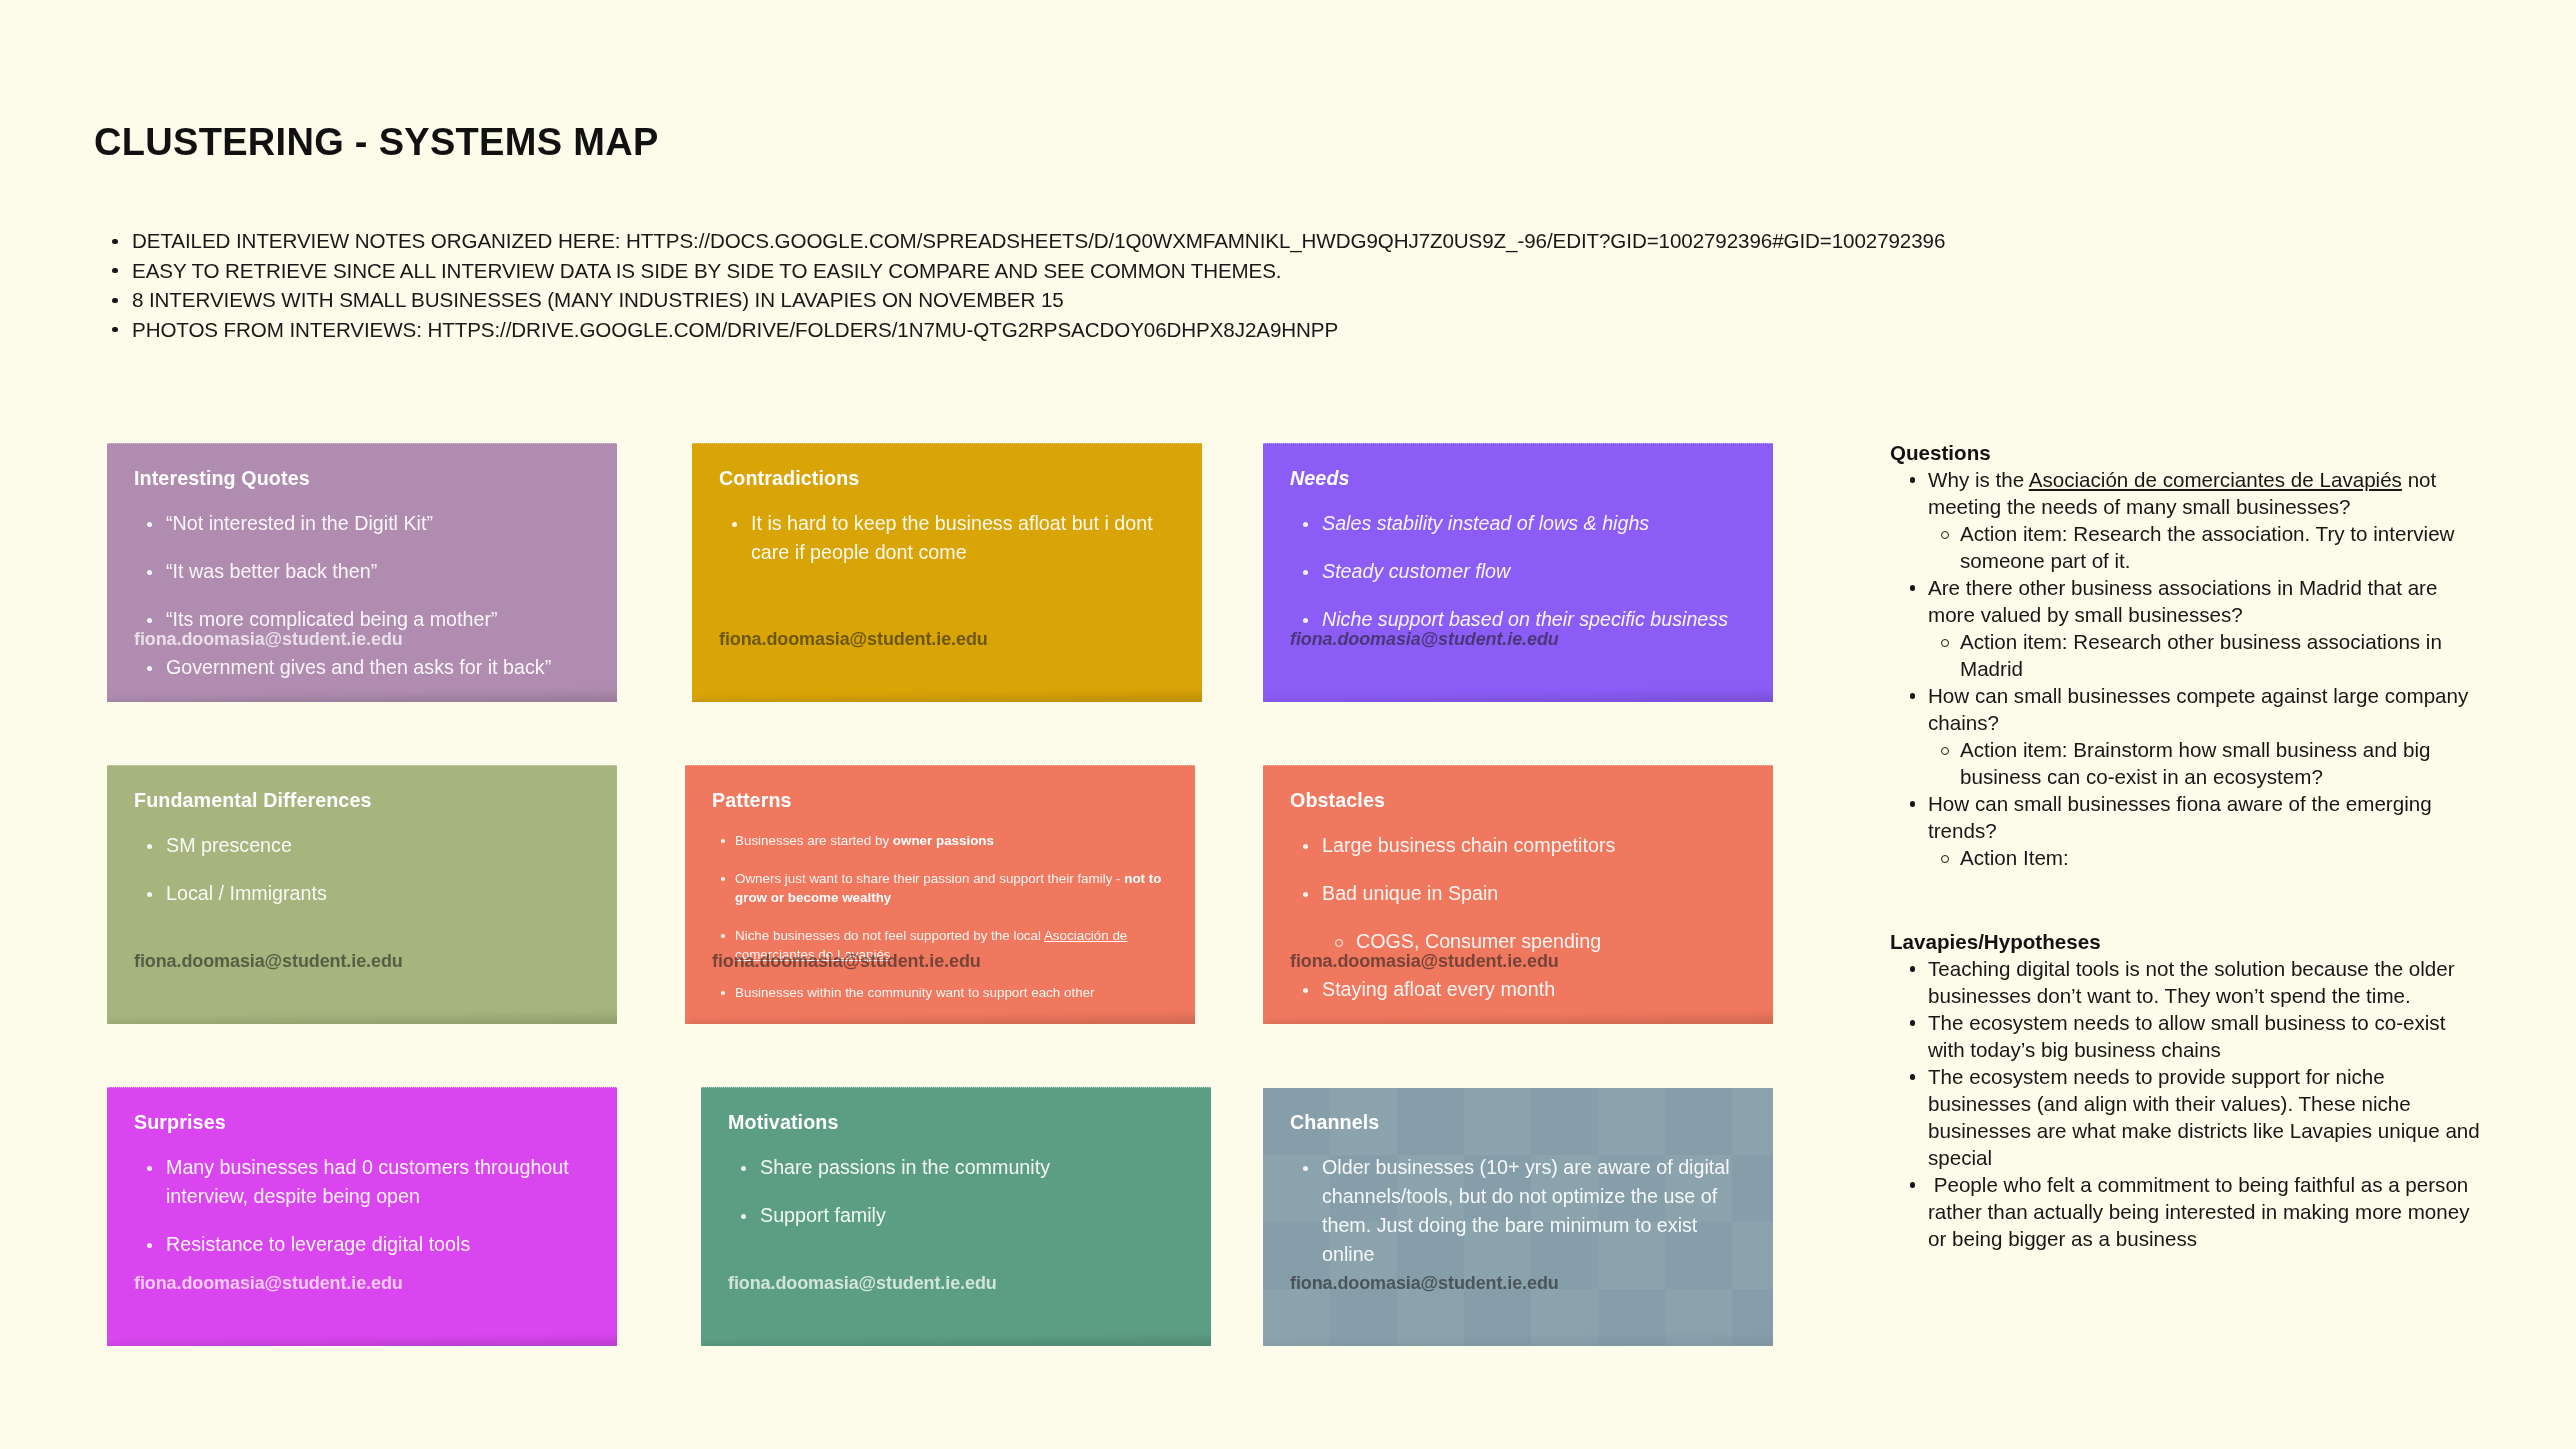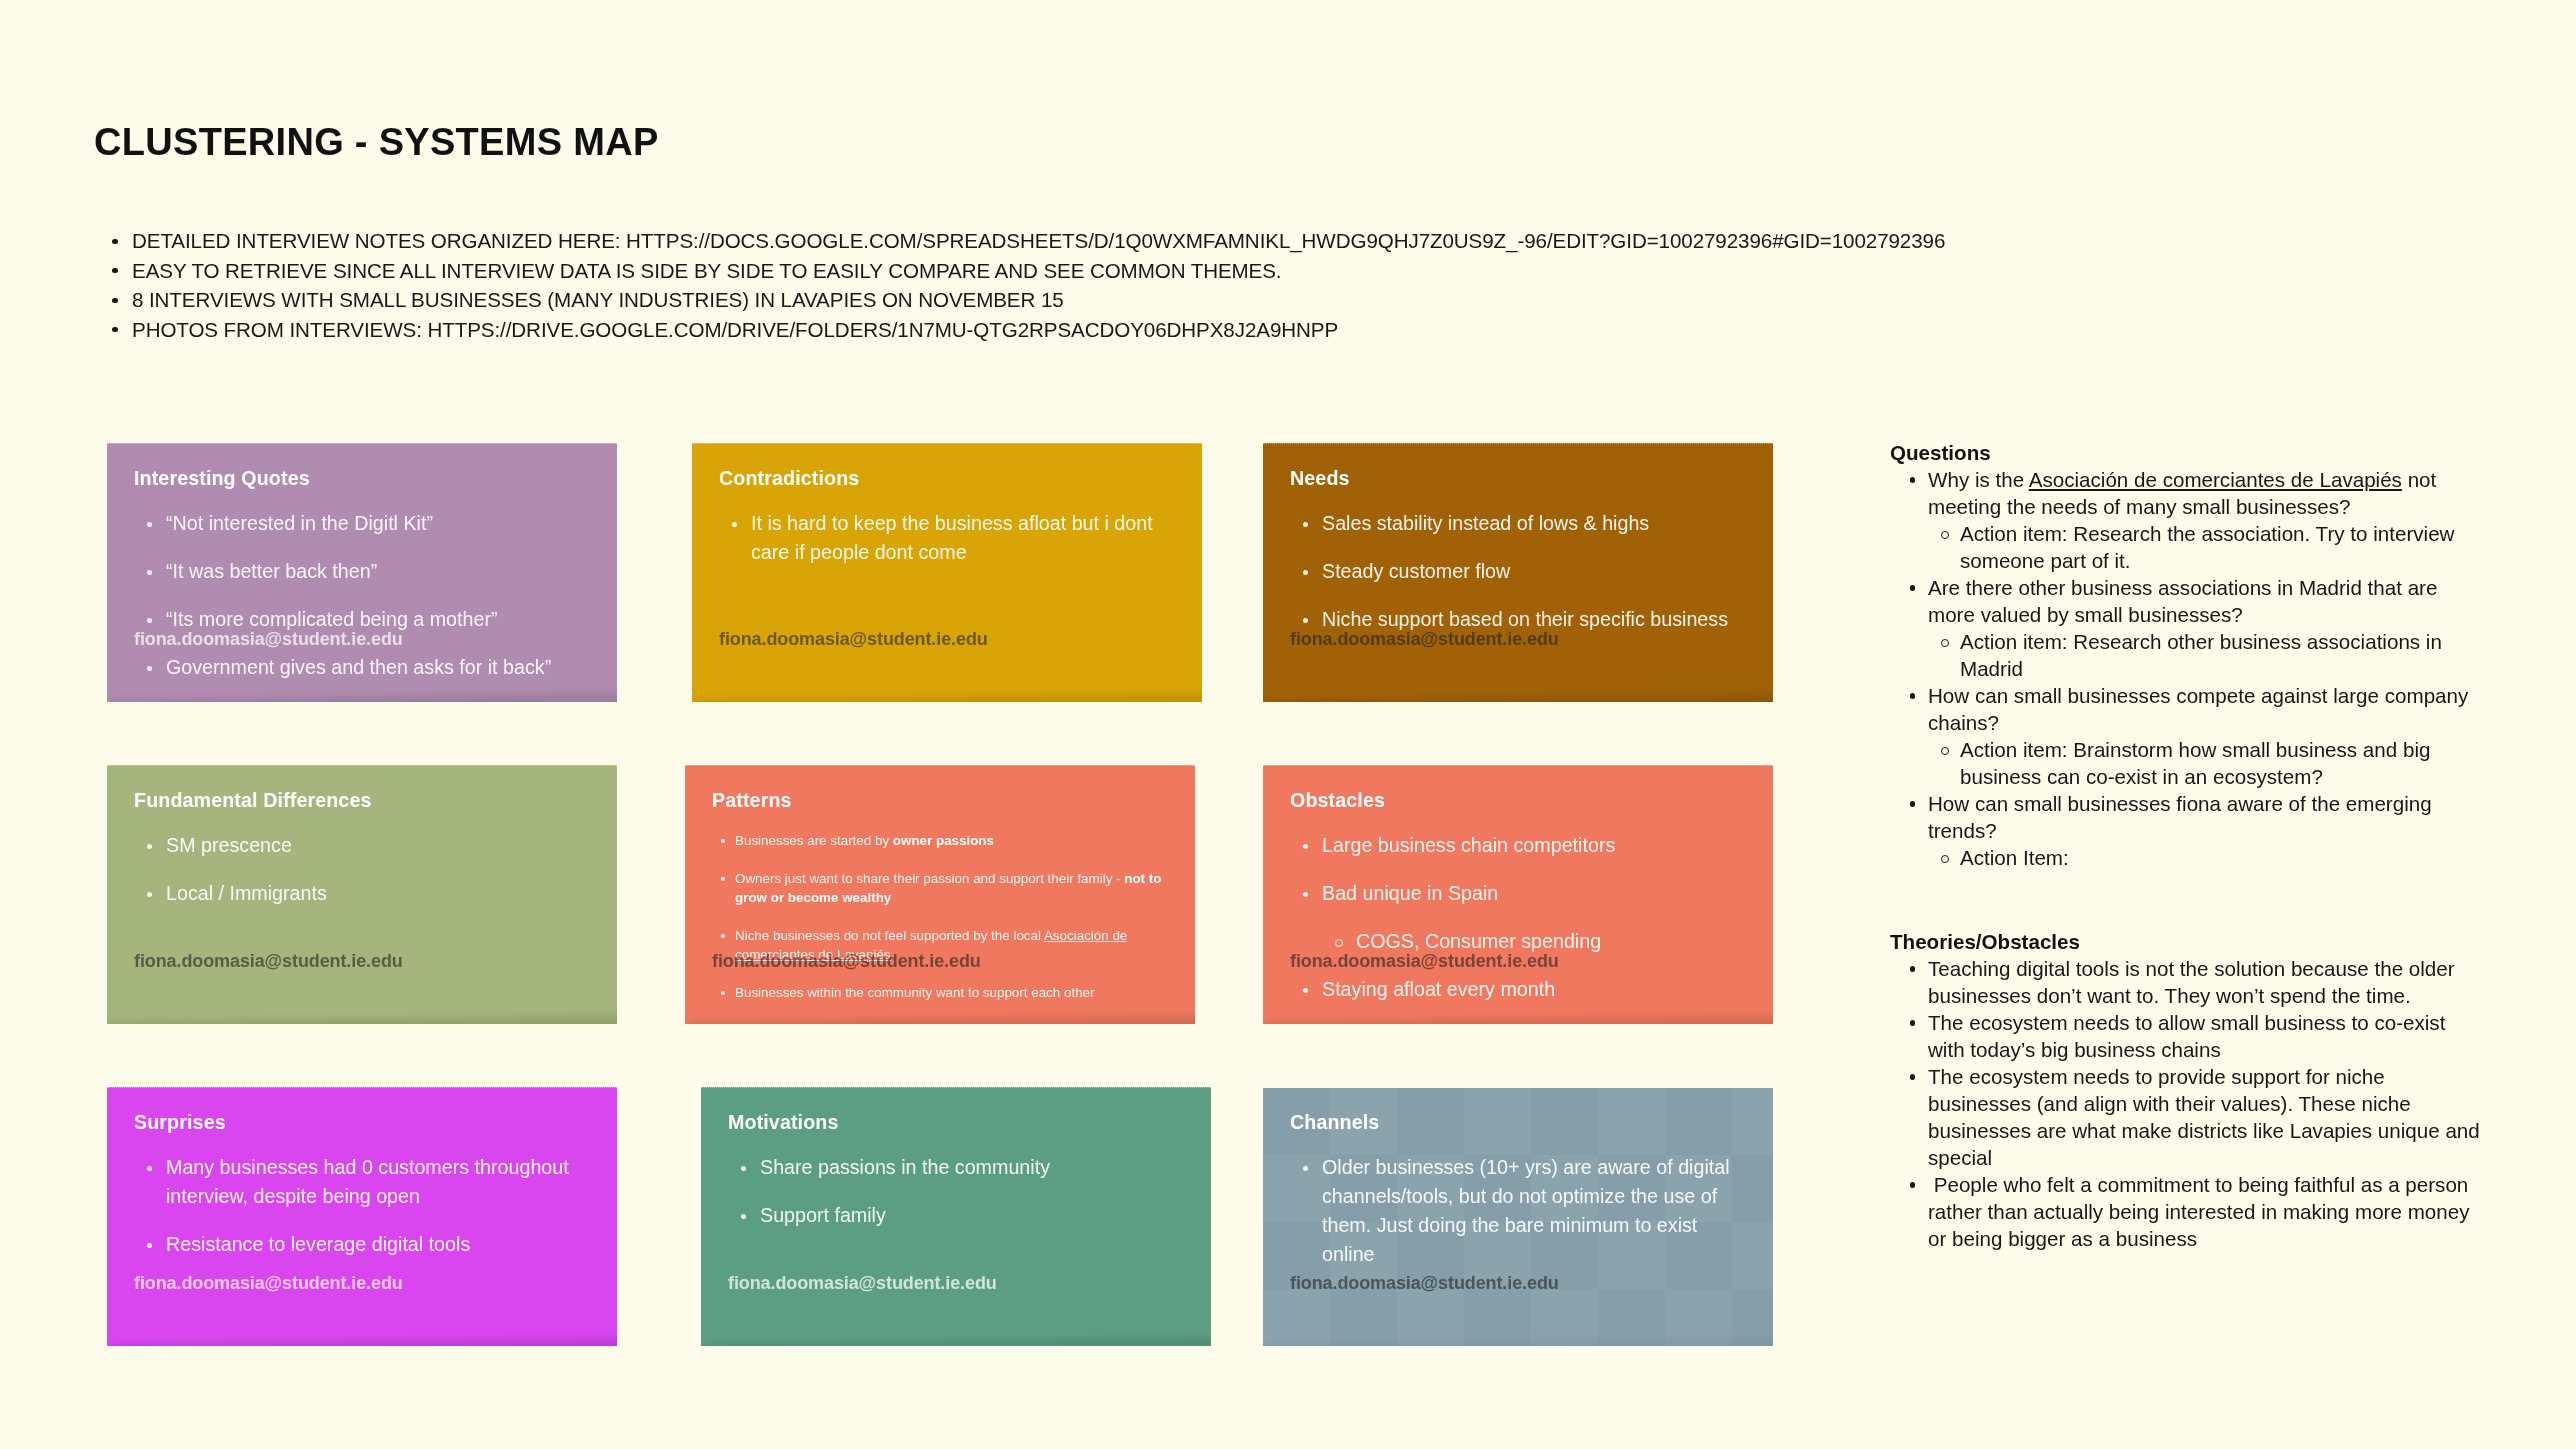--- a/index.html
+++ b/index.html
@@ -255,21 +255,21 @@
       <div class="card" style="left: 692px; top: 443px; background: rgb(217, 164, 6);">
         <div class="content">
           <div class="card-title">Contradictions</div>
           <ul class="card-list">
             <li>It is hard to keep the business afloat but i dont care if people dont come</li>
           </ul>
         </div>
         <div class="card-email" style="z-index: 3;">fiona.doomasia@student.ie.edu</div>
         <div class="curl"></div>
       </div>
-      <div class="card" style="left: 1263px; top: 443px; background: #a16207;">
+      <div class="card" style="left: 1263px; top: 443px; background: #8b5cf6; font-style: italic;">
         <div class="content">
           <div class="card-title">Needs</div>
           <ul class="card-list">
             <li>Sales stability instead of lows &amp; highs</li>
             <li>Steady customer flow</li>
             <li>Niche support based on their specific business</li>
           </ul>
         </div>
         <div class="card-email" style="z-index: 3;">fiona.doomasia@student.ie.edu</div>
         <div class="curl"></div>
@@ -355,21 +355,21 @@
         <li class="sub">Action item: Research the association. Try to interview someone part of it.</li>
         <li>Are there other business associations in Madrid that are more valued by small businesses?</li>
         <li class="sub">Action item: Research other business associations in Madrid</li>
         <li>How can small businesses compete against large company chains?</li>
         <li class="sub">Action item: Brainstorm how small business and big business can co-exist in an ecosystem?</li>
         <li>How can small businesses fiona aware of the emerging trends?</li>
         <li class="sub">Action Item:</li>
       </ul>
     </div>
   <div class="side" id="side-theories" style="top:930px;">
-      <div class="side-heading">Theories/Obstacles</div>
+      <div class="side-heading">Lavapies/Hypotheses</div>
       <ul class="side-list">
         <li>Teaching digital tools is not the solution because the older businesses don’t want to. They won’t spend the time.</li>
         <li>The ecosystem needs to allow small business to co-exist with today’s big business chains</li>
         <li>The ecosystem needs to provide support for niche businesses (and align with their values). These niche businesses are what make districts like Lavapies unique and special</li>
         <li>&nbsp;People who felt a commitment to being faithful as a person rather than actually being interested in making more money or being bigger as a business</li>
       </ul>
     </div>
 
 </div>
 

